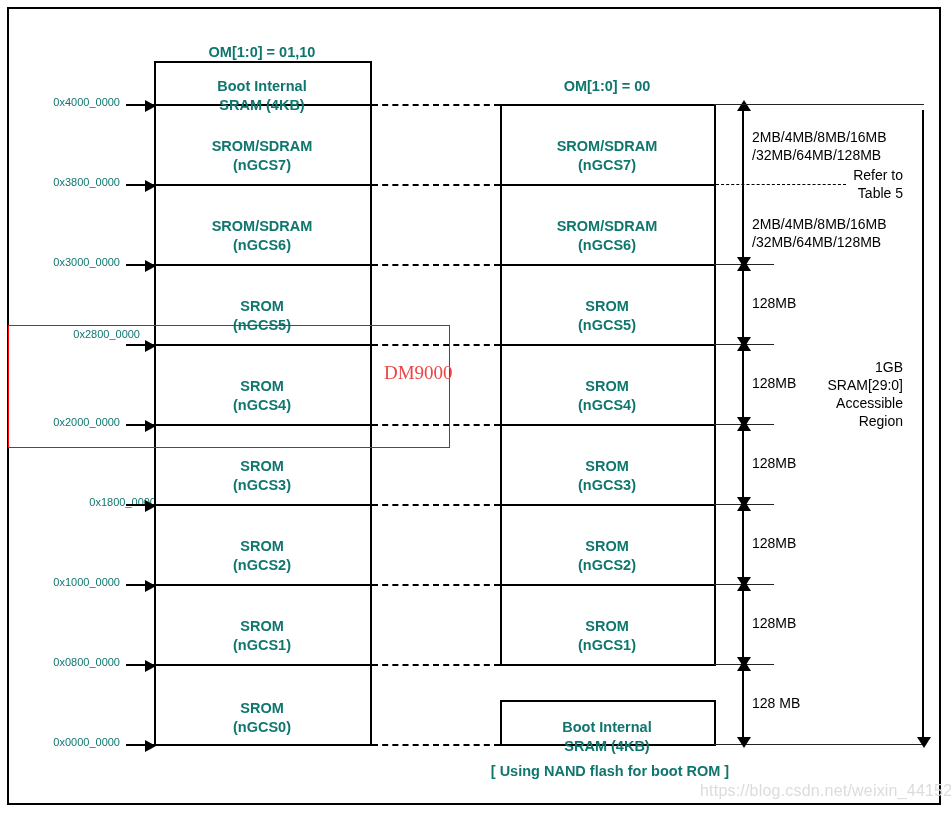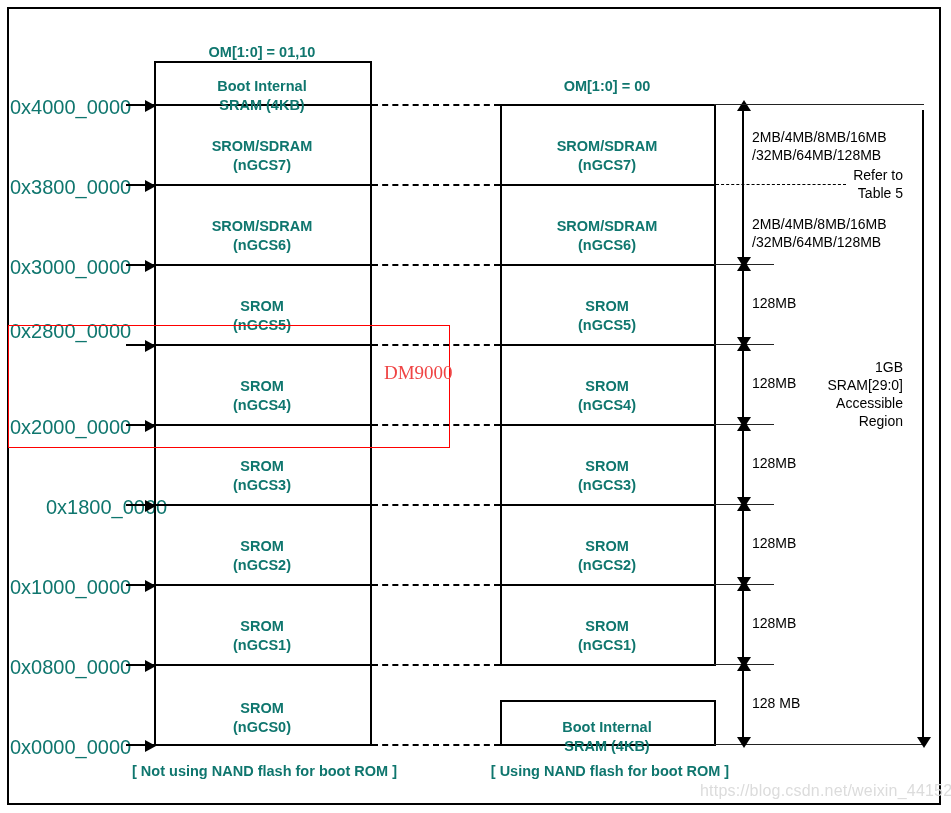--- a/index.html
+++ b/index.html
@@ -47,21 +47,21 @@
     position: absolute;
     height: 0;
     border-top: 2px dashed #000000;
   }
   .lbl {
     position: absolute;
     white-space: nowrap;
     color: #0f766e;
   }
   .addr {
-    font-size: 20px;
+    font-size: 11px;
     font-weight: normal;
     letter-spacing: 0px;
     text-align: right;
   }
   .blockname {
     font-size: 14.5px;
     font-weight: bold;
     text-align: center;
     line-height: 19px;
     margin-top: 12px;
@@ -160,21 +160,21 @@
 
   <div class="lbl addr" style="left:10px; top:96px; width:110px;">0x4000_0000</div>
   <div class="addr-arrow" style="left:126px; top:104px; width:28px;"></div>
 
   <div class="lbl addr" style="left:10px; top:176px; width:110px;">0x3800_0000</div>
   <div class="addr-arrow" style="left:126px; top:184px; width:28px;"></div>
 
   <div class="lbl addr" style="left:10px; top:256px; width:110px;">0x3000_0000</div>
   <div class="addr-arrow" style="left:126px; top:264px; width:28px;"></div>
 
-  <div class="lbl addr" style="left:10px; top:320px; width:110px;">0x2800_0000</div>
+  <div class="lbl addr" style="left:10px; top:328px; width:110px;padding-left:20px;">0x2800_0000</div>
   <div class="addr-arrow" style="left:126px; top:344px; width:28px;"></div>
 
   <div class="lbl addr" style="left:10px; top:416px; width:110px;">0x2000_0000</div>
   <div class="addr-arrow" style="left:126px; top:424px; width:28px;"></div>
 
   <div class="lbl addr" style="left:10px; top:496px; width:110px;margin-left:36px;">0x1800_0000</div>
   <div class="addr-arrow" style="left:126px; top:504px; width:28px;"></div>
 
   <div class="lbl addr" style="left:10px; top:576px; width:110px;">0x1000_0000</div>
   <div class="addr-arrow" style="left:126px; top:584px; width:28px;"></div>
@@ -364,18 +364,17 @@
   <div class="lbl sizetext right" style="left:760px; top:358px; width:143px;">
     <div>1GB</div>
     <div>SRAM[29:0]</div>
     <div>Accessible</div>
     <div>Region</div>
   </div>
 
   <div class="redbox" style="left:8px; top:325px; width:442px; height:123px;"></div>
   <div class="dm9000" style="left:384px; top:362px;">DM9000</div>
 
-  <div class="lbl caption" style="left:132px; top:763px; width:260px;">[ Not using NAND flash for boot ROM ]</div>
   <div class="lbl caption" style="left:490px; top:763px; width:240px;">[ Using NAND flash for boot ROM ]</div>
 
   <div class="watermark" style="left:700px; top:782px;">https://blog.csdn.net/weixin_44152647</div>
 
 </div>
 
 </body></html>

